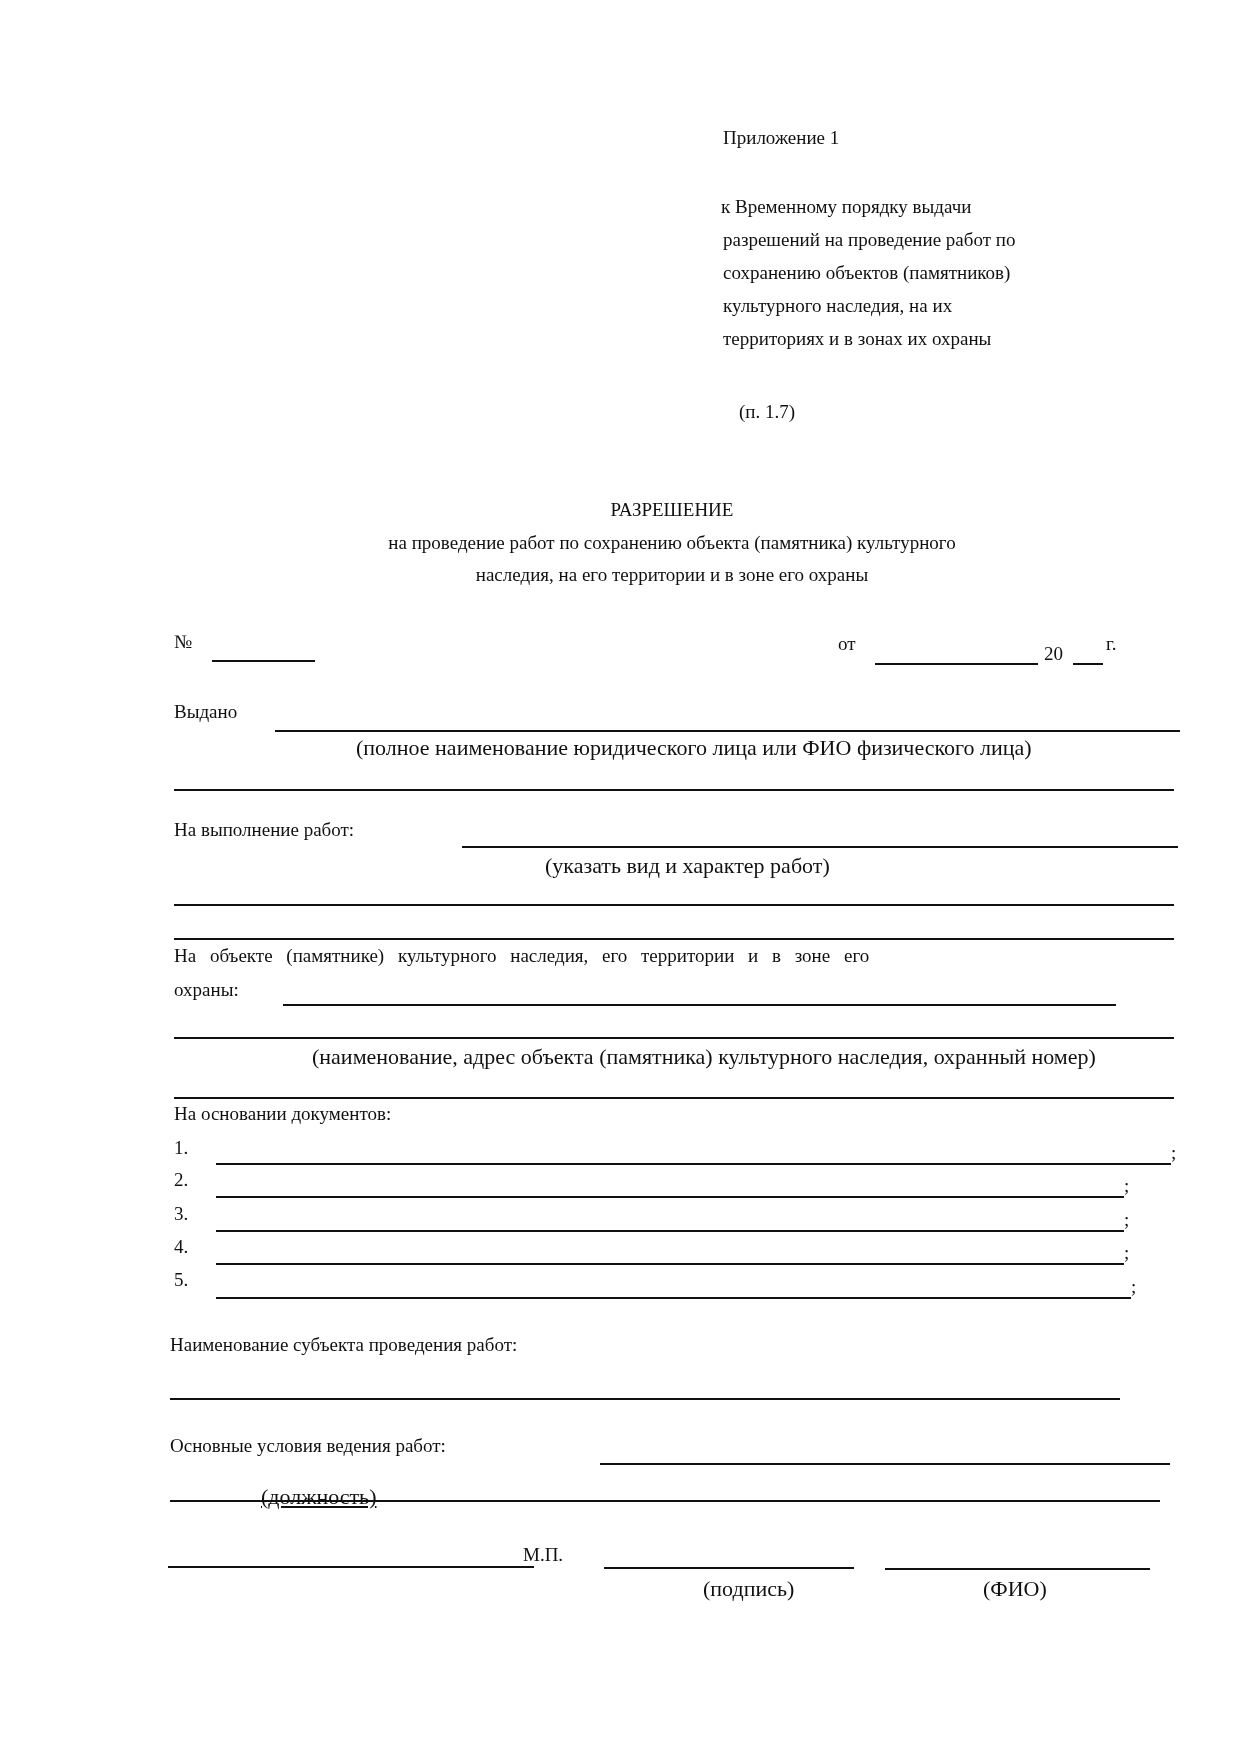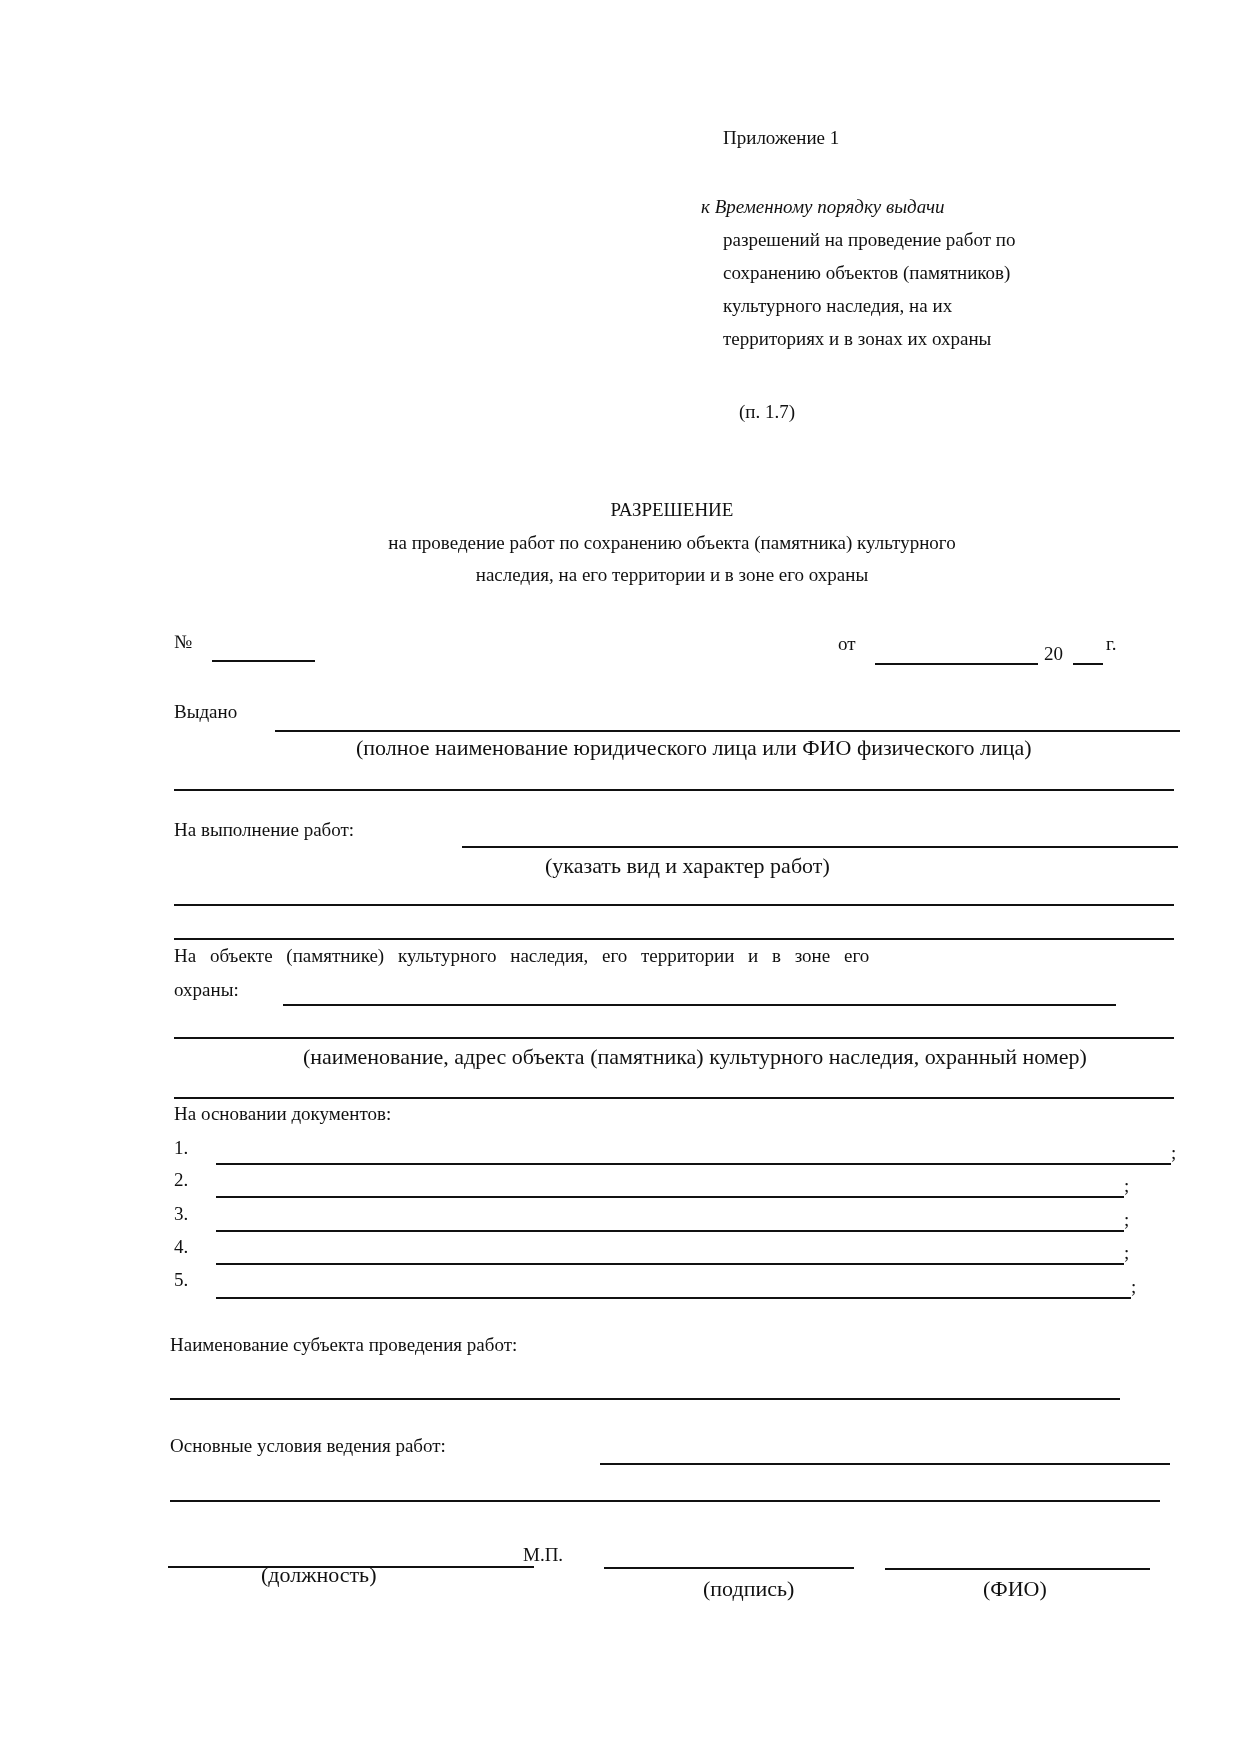--- a/index.html
+++ b/index.html
@@ -8,21 +8,21 @@
   .t { position: absolute; white-space: nowrap; line-height: 1; }
   .big { font-size: 19px; }
   .small { font-size: 22px; }
   .line { position: absolute; height: 0; border-top: 2px solid #111111; }
   .center { position: absolute; left: 0; width: 1240px; text-align: center; }
 </style>
 </head>
 <body>
 
 <div class="t big" style="left:723px; top:128px;">Приложение 1</div>
-<div class="t big" style="left:701px; top:197px;font-style:italic;">к Временному порядку выдачи</div>
+<div class="t big" style="left:721px; top:197px;">к Временному порядку выдачи</div>
 <div class="t big" style="left:723px; top:230px;">разрешений на проведение работ по</div>
 <div class="t big" style="left:723px; top:263px;">сохранению объектов (памятников)</div>
 <div class="t big" style="left:723px; top:296px;">культурного наследия, на их</div>
 <div class="t big" style="left:723px; top:329px;">территориях и в зонах их охраны</div>
 <div class="t big" style="left:739px; top:362px;margin-top:40px;">(п. 1.7)</div>
 
 <div class="t big center" style="top:500px; left:52px;">РАЗРЕШЕНИЕ</div>
 <div class="t big center" style="top:533px; left:52px;">на проведение работ по сохранению объекта (памятника) культурного</div>
 <div class="t big center" style="top:565px; left:52px;">наследия, на его территории и в зоне его охраны</div>
 
@@ -42,21 +42,21 @@
 <div class="t big" style="left:174px; top:820px;">На выполнение работ:</div>
 <div class="line" style="left:462px; top:846px; width:716px;"></div>
 <div class="t small" style="left:545px; top:855px;">(указать вид и характер работ)</div>
 <div class="line" style="left:174px; top:904px; width:1000px;"></div>
 <div class="line" style="left:174px; top:938px; width:1000px;"></div>
 
 <div class="t big" style="left:174px; top:946px; word-spacing:9px;">На объекте (памятнике) культурного наследия, его территории и в зоне его</div>
 <div class="t big" style="left:174px; top:980px;">охраны:</div>
 <div class="line" style="left:283px; top:1004px; width:833px;"></div>
 <div class="line" style="left:174px; top:1037px; width:1000px;"></div>
-<div class="t small" style="left:303px; top:1046px;">(наименование, адрес объекта (памятника) культурного наследия, охранный номер)</div>
+<div class="t small" style="left:312px; top:1046px;">(наименование, адрес объекта (памятника) культурного наследия, охранный номер)</div>
 <div class="line" style="left:174px; top:1097px; width:1000px;"></div>
 
 <div class="t big" style="left:174px; top:1104px;">На основании документов:</div>
 
 <div class="t big" style="left:174px; top:1138px;">1.</div>
 <div class="line" style="left:216px; top:1163px; width:955px;"></div>
 <div class="t big" style="left:1171px; top:1143px;">;</div>
 
 <div class="t big" style="left:174px; top:1170px;">2.</div>
 <div class="line" style="left:216px; top:1196px; width:908px;"></div>
@@ -75,18 +75,18 @@
 <div class="t big" style="left:1131px; top:1277px;">;</div>
 
 <div class="t big" style="left:170px; top:1335px;">Наименование субъекта проведения работ:</div>
 <div class="line" style="left:170px; top:1398px; width:950px;"></div>
 
 <div class="t big" style="left:170px; top:1436px;">Основные условия ведения работ:</div>
 <div class="line" style="left:600px; top:1463px; width:570px;"></div>
 <div class="line" style="left:170px; top:1500px; width:990px;"></div>
 
 <div class="line" style="left:168px; top:1566px; width:366px;"></div>
-<div class="t small" style="left:261px; top:1564px;">(должность)</div>
+<div class="t small" style="left:261px; top:1486px;text-decoration:underline;">(должность)</div>
 <div class="line" style="left:604px; top:1567px; width:250px;"></div>
 <div class="t small" style="left:703px; top:1578px;">(подпись)</div>
 <div class="line" style="left:885px; top:1568px; width:265px;"></div>
 <div class="t small" style="left:983px; top:1578px;">(ФИО)</div>
 <div class="t big" style="left:523px; top:1545px;">М.П.</div>
 
 </body></html>

